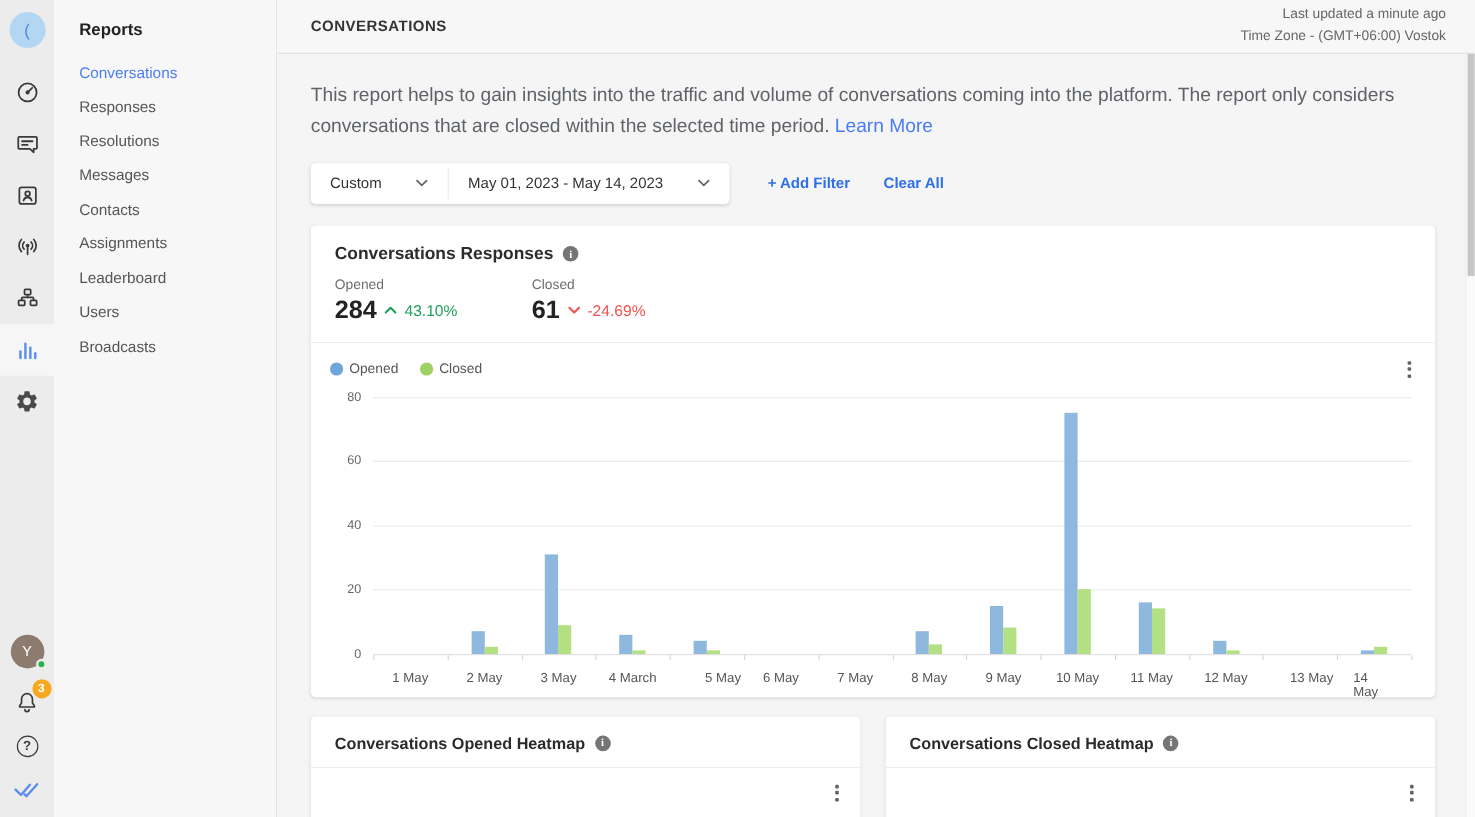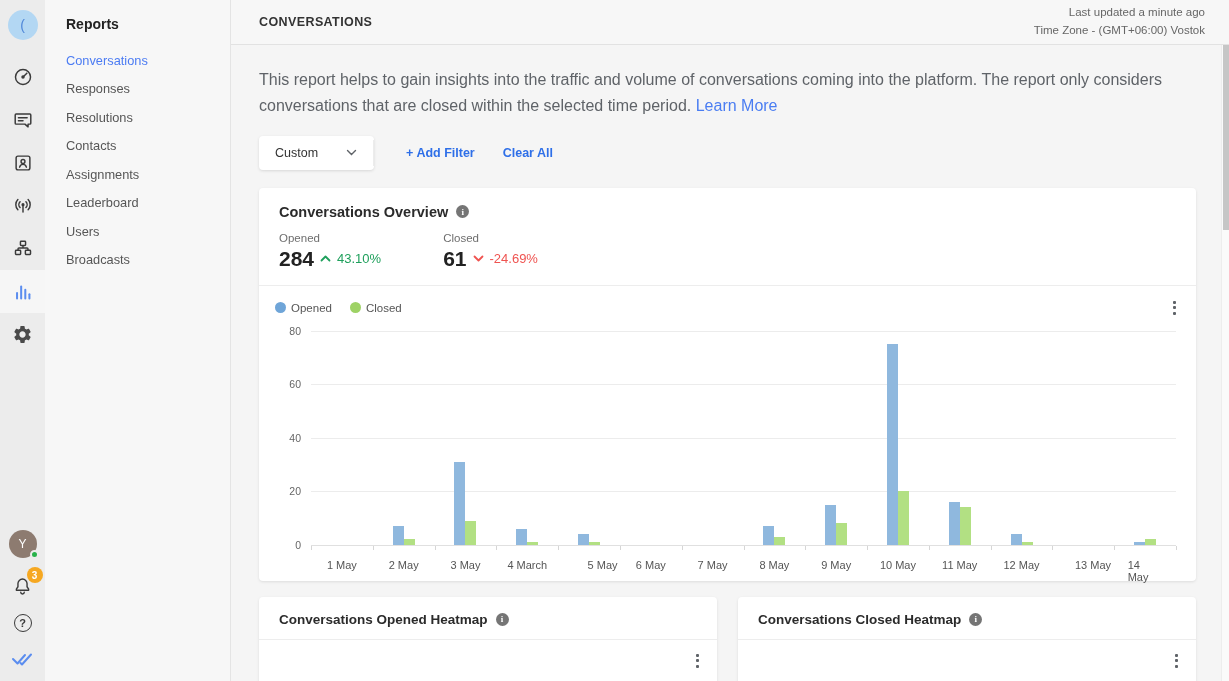--- a/index.html
+++ b/index.html
@@ -163,20 +163,21 @@
         </svg>
     </div>
   </div>
 </aside>
 
 <nav class="sidebar">
   <div class="sidebar-title">Reports</div>
   <div class="sidebar-item active">Conversations</div>
   <div class="sidebar-item">Responses</div>
   <div class="sidebar-item">Resolutions</div>
+  <div class="sidebar-item">Messages</div>
   <div class="sidebar-item">Contacts</div>
   <div class="sidebar-item">Assignments</div>
   <div class="sidebar-item">Leaderboard</div>
   <div class="sidebar-item">Users</div>
   <div class="sidebar-item">Broadcasts</div>
 </nav>
 
 <main class="main">
   <header class="topbar">
     <div class="topbar-title">CONVERSATIONS</div>
@@ -191,28 +192,34 @@
 
     <div class="filter-row">
       <div class="filter-box">
         <div class="filter-seg">
           <span>Custom</span>
           <svg width="11" height="7" viewBox="0 0 11 7" fill="none" stroke="#5f6368" stroke-width="1.4" stroke-linecap="round">
               <path d="M1.5 1.5l4 4 4-4"></path>
             </svg>
         </div>
         <div class="filter-divider"></div>
+        <div class="filter-seg">
+          <span>May 01, 2023 - May 14, 2023</span>
+          <svg width="11" height="7" viewBox="0 0 11 7" fill="none" stroke="#5f6368" stroke-width="1.4" stroke-linecap="round">
+              <path d="M1.5 1.5l4 4 4-4"></path>
+            </svg>
+        </div>
       </div>
       <span class="filter-link add-filter">+ Add Filter</span>
       <span class="filter-link clear-all">Clear All</span>
     </div>
 
     <section class="card card-overview">
       <div class="overview-header">
-        <span class="card-title">Conversations Overview</span>
+        <span class="card-title">Conversations Responses</span>
         <span class="info-icon">i</span>
       </div>
       <div class="stats-row">
         <div>
           <div class="stat-label">Opened</div>
           <div class="stat-line">
             <span class="stat-value">284</span>
             <svg width="11" height="7" viewBox="0 0 11 7" fill="none" stroke="#1fa05c" stroke-width="1.8" stroke-linecap="round" stroke-linejoin="round">
                 <path d="M1.5 5.5l4-4 4 4"></path>
               </svg>

